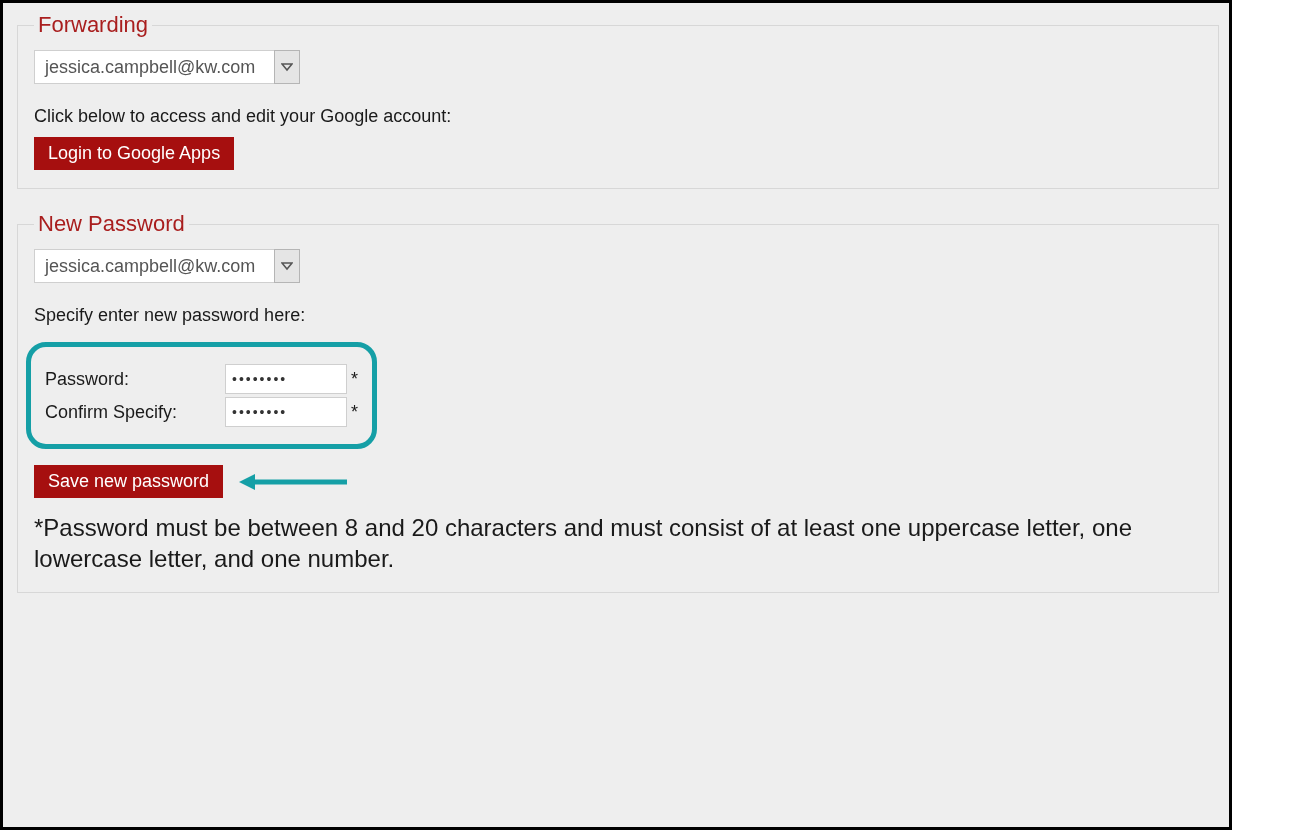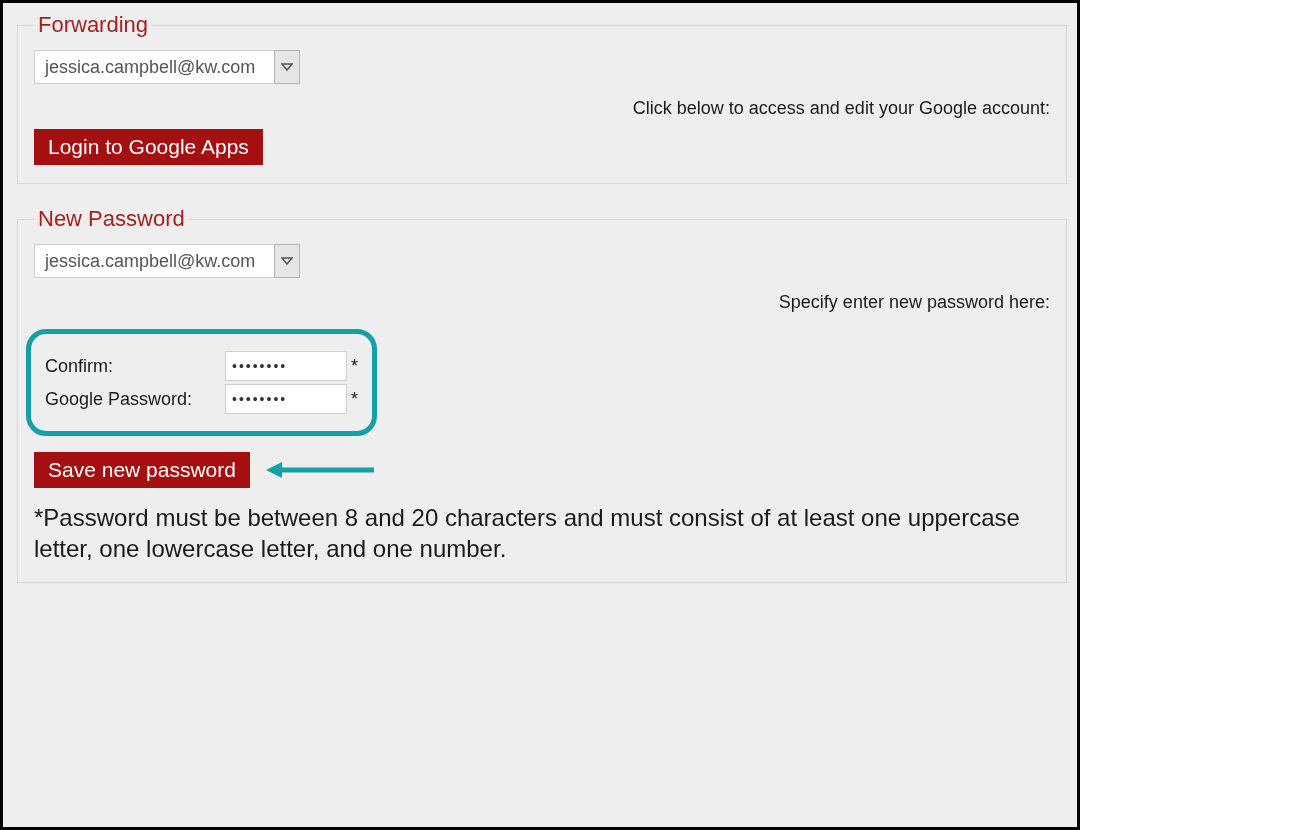--- a/index.html
+++ b/index.html
@@ -4,21 +4,21 @@
 <style>
   * { box-sizing: border-box; }
   html, body { margin: 0; padding: 0; }
   body {
     font-family: "Segoe UI", "Lucida Grande", "Trebuchet MS", Arial, sans-serif;
     background: #ffffff;
     color: #1a1a1a;
     font-size: 18px;
   }
   .outer {
-    width: 1080px;
+    width: 1232px;
     height: 830px;
     border: 3px solid #000;
     background: #eeeeee;
     padding: 9px 10px 9px 14px;
     position: relative;
   }
   fieldset.section {
     border: 1px solid #d7d7d7;
     margin: 0 0 22px 0;
     padding: 6px 16px 18px 16px;
@@ -53,28 +53,28 @@
     width: 26px;
     height: 34px;
     background: #e5e5e5;
     border: 1px solid #b5b5b5;
     display: flex;
     align-items: center;
     justify-content: center;
     cursor: pointer;
   }
   .select-btn svg { width: 12px; height: 12px; fill: #555; }
-  .plain-text { margin: 0 0 10px 0; text-align: right; }
+  .plain-text { margin: 8px 0 10px 0; }
   .red-btn {
     display: inline-block;
     background: #a60f0f;
     color: #fff;
     border: none;
     padding: 6px 14px;
-    font-size: 21px;
+    font-size: 18px;
     cursor: pointer;
     font-family: inherit;
   }
   .annot-box {
     border: 5px solid #159fa6;
     border-radius: 20px;
     padding: 14px 14px;
     display: inline-block;
     margin: 6px 0 10px -8px;
   }
@@ -146,26 +146,26 @@
               <path d="M1 3 L6 9 L11 3 Z" fill="none" stroke="#555" stroke-width="1.5"></path>
             </svg>
         </span>
       </div>
     </div>
 
     <div class="plain-text">Specify enter new password here:</div>
 
     <div class="annot-box">
       <div class="pw-row">
-        <div class="pw-label">Confirm:</div>
+        <div class="pw-label">Password:</div>
         <input type="password" class="pw-input" value="••••••••" style="">
         <span class="asterisk">*</span>
       </div>
       <div class="pw-row">
-        <div class="pw-label">Google Password:</div>
+        <div class="pw-label">Confirm Specify:</div>
         <input type="password" class="pw-input" value="••••••••" style="">
         <span class="asterisk">*</span>
       </div>
     </div>
 
     <div class="save-row">
       <button class="red-btn">Save new password</button>
       <span class="arrow">
         <svg viewBox="0 0 110 20">
           <line x1="108" y1="10" x2="12" y2="10" stroke="#159fa6" stroke-width="5"></line>

